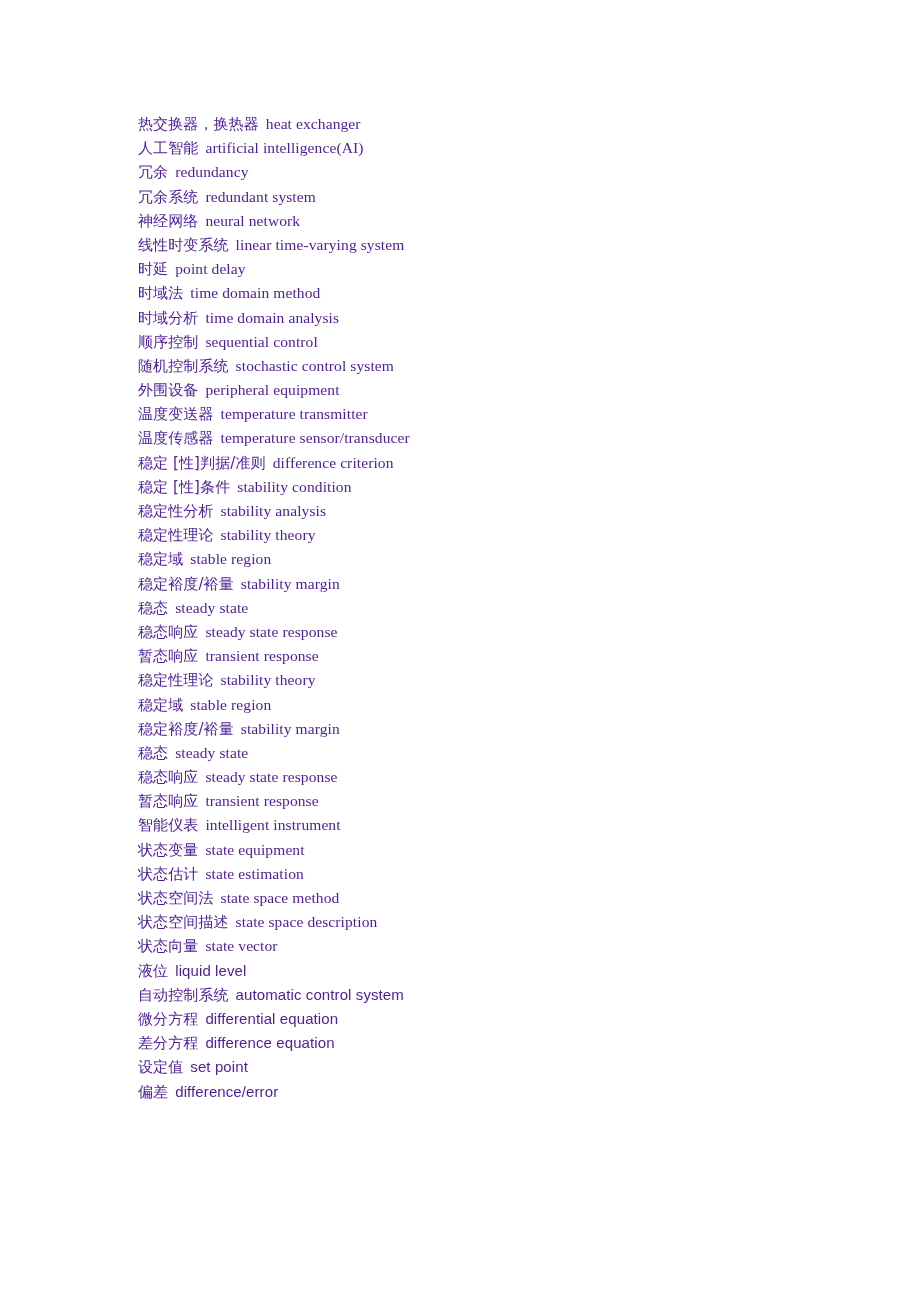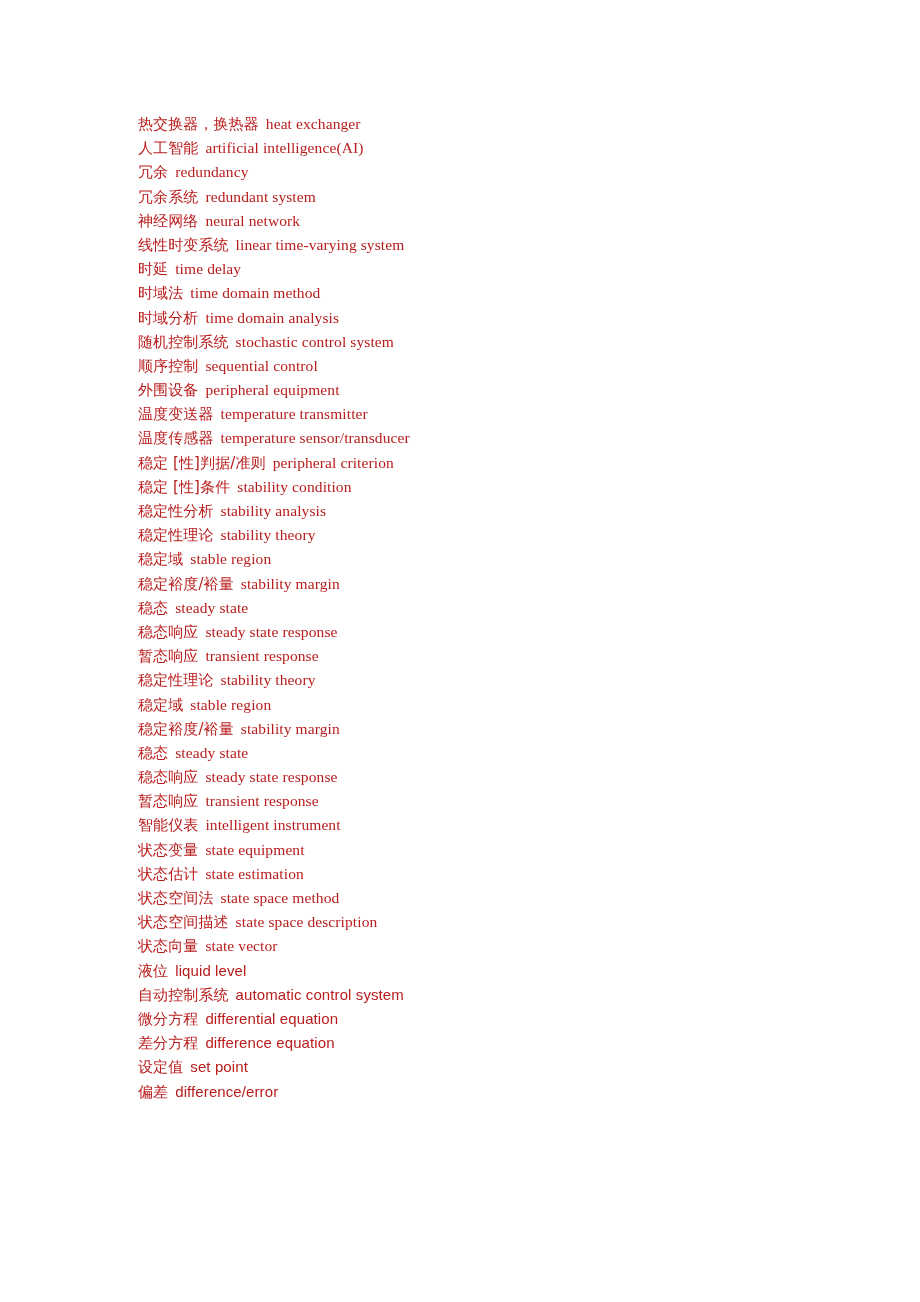--- a/index.html
+++ b/index.html
@@ -21,21 +21,21 @@
     position: absolute;
     left: 138px;
     top: 112px;
     width: 740px;
   }
 
   .entry {
     height: 24.2px;
     line-height: 24.2px;
     white-space: nowrap;
-    color: #b91c1c;
+    color: #4c1d95;
     font-size: 15.5px;
     letter-spacing: 0.1px;
   }
 
   
   .entry.serif {
     font-family: "Liberation Serif", "DejaVu Serif", serif;
   }
 
   
@@ -62,29 +62,29 @@
 <body>
 
 <div class="page">
   <div class="glossary" id="glossary-list">
       <div class="entry serif"><span class="term">热交换器，换热器</span><span class="gap"></span><span class="gloss">heat exchanger</span></div>
       <div class="entry serif"><span class="term">人工智能</span><span class="gap"></span><span class="gloss">artificial intelligence(AI)</span></div>
       <div class="entry serif"><span class="term">冗余</span><span class="gap"></span><span class="gloss">redundancy</span></div>
       <div class="entry serif"><span class="term">冗余系统</span><span class="gap"></span><span class="gloss">redundant system</span></div>
       <div class="entry serif"><span class="term">神经网络</span><span class="gap"></span><span class="gloss">neural network</span></div>
       <div class="entry serif"><span class="term">线性时变系统</span><span class="gap"></span><span class="gloss">linear time-varying system</span></div>
-      <div class="entry serif"><span class="term">时延</span><span class="gap"></span><span class="gloss">time delay</span></div>
+      <div class="entry serif"><span class="term">时延</span><span class="gap"></span><span class="gloss">point delay</span></div>
       <div class="entry serif"><span class="term">时域法</span><span class="gap"></span><span class="gloss">time domain method</span></div>
       <div class="entry serif"><span class="term">时域分析</span><span class="gap"></span><span class="gloss">time domain analysis</span></div>
+      <div class="entry serif"><span class="term">顺序控制</span><span class="gap"></span><span class="gloss">sequential control</span></div>
       <div class="entry serif"><span class="term">随机控制系统</span><span class="gap"></span><span class="gloss">stochastic control system</span></div>
-      <div class="entry serif"><span class="term">顺序控制</span><span class="gap"></span><span class="gloss">sequential control</span></div>
       <div class="entry serif"><span class="term">外围设备</span><span class="gap"></span><span class="gloss">peripheral equipment</span></div>
       <div class="entry serif"><span class="term">温度变送器</span><span class="gap"></span><span class="gloss">temperature transmitter</span></div>
       <div class="entry serif"><span class="term">温度传感器</span><span class="gap"></span><span class="gloss">temperature sensor/transducer</span></div>
-      <div class="entry serif"><span class="term">稳定 [性]判据/准则</span><span class="gap"></span><span class="gloss">peripheral criterion</span></div>
+      <div class="entry serif"><span class="term">稳定 [性]判据/准则</span><span class="gap"></span><span class="gloss">difference criterion</span></div>
       <div class="entry serif"><span class="term">稳定 [性]条件</span><span class="gap"></span><span class="gloss">stability condition</span></div>
       <div class="entry serif"><span class="term">稳定性分析</span><span class="gap"></span><span class="gloss">stability analysis</span></div>
       <div class="entry serif"><span class="term">稳定性理论</span><span class="gap"></span><span class="gloss">stability theory</span></div>
       <div class="entry serif"><span class="term">稳定域</span><span class="gap"></span><span class="gloss">stable region</span></div>
       <div class="entry serif"><span class="term">稳定裕度/裕量</span><span class="gap"></span><span class="gloss">stability margin</span></div>
       <div class="entry serif"><span class="term">稳态</span><span class="gap"></span><span class="gloss">steady state</span></div>
       <div class="entry serif"><span class="term">稳态响应</span><span class="gap"></span><span class="gloss">steady state response</span></div>
       <div class="entry serif"><span class="term">暂态响应</span><span class="gap"></span><span class="gloss">transient response</span></div>
       <div class="entry serif"><span class="term">稳定性理论</span><span class="gap"></span><span class="gloss">stability theory</span></div>
       <div class="entry serif"><span class="term">稳定域</span><span class="gap"></span><span class="gloss">stable region</span></div>

